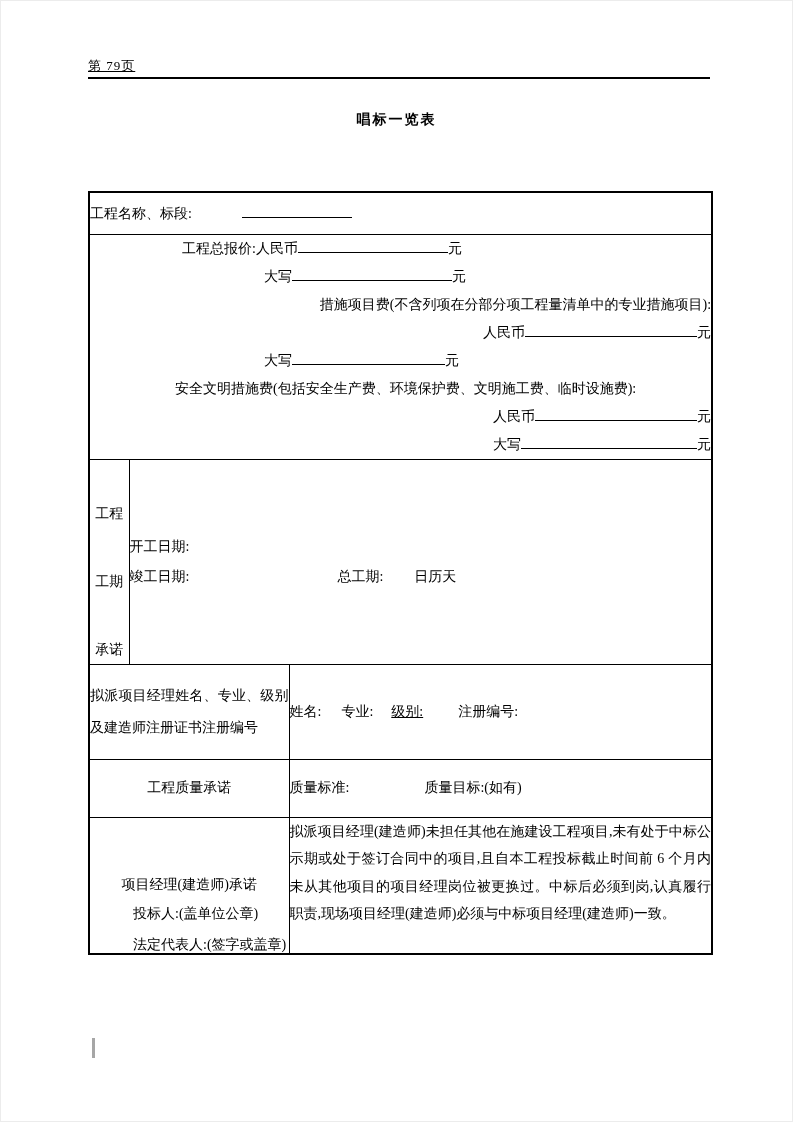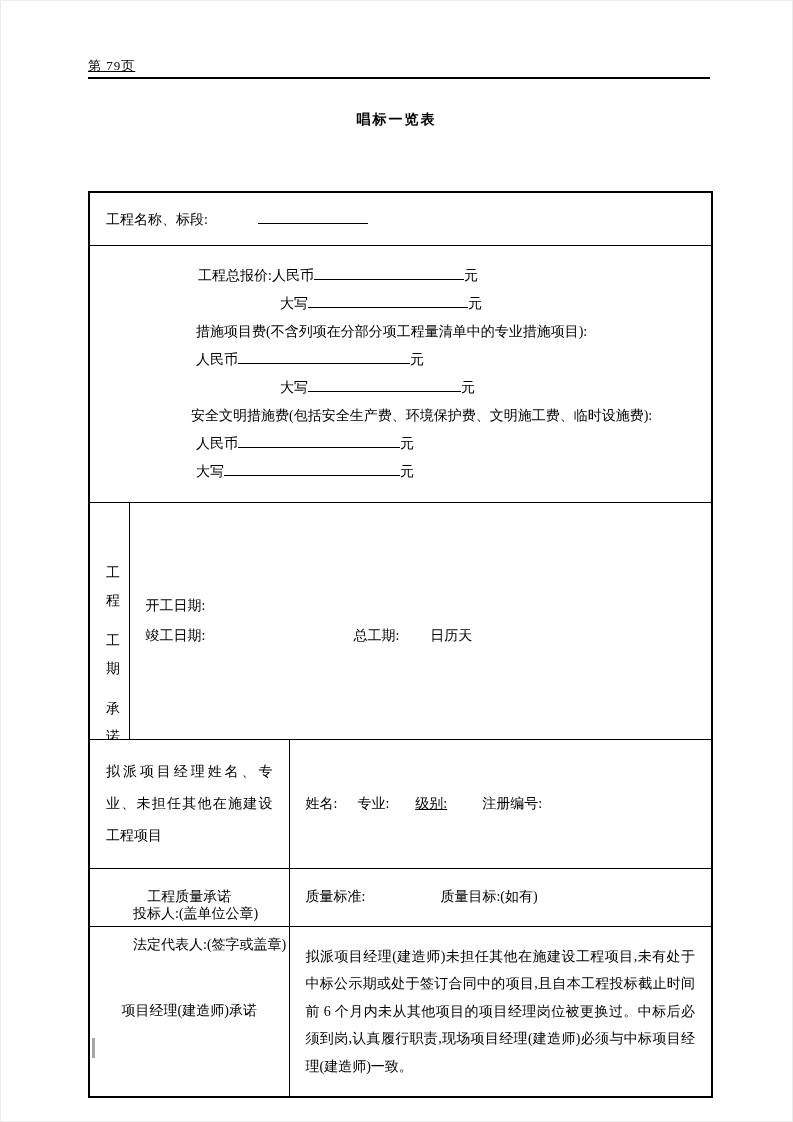--- a/index.html
+++ b/index.html
@@ -25,50 +25,50 @@
   .doc-title {
     position:absolute; top:111px; left:0; width:793px;
     text-align:center; font-size:14px; font-weight:bold; letter-spacing:2px;
   }
   table.form {
     position:absolute; top:191px; left:88px; width:623px;
     border-collapse:collapse; table-layout:fixed;
     border:2px solid #000;
   }
   table.form td {
-    border:1px solid #000; padding:16px; vertical-align:middle;
+    border:1px solid #000; padding:0; vertical-align:middle;
     font-size:14px; overflow:hidden;
   }
   .blank {
     display:inline-block; border-bottom:1px solid #000;
     height:1.05em; vertical-align:baseline;
   }
   .ln { height:28px; line-height:28px; white-space:nowrap; }
   .cell-r1 { height:42px; padding-left:8px; }
   .cell-r2 { height:219px; vertical-align:top !important; padding-top:4px; }
   .pl92 { padding-left:92px; }
-  .pl90 { padding-left:90px; }
+  .pl90 { padding-left:90px;text-align:right; }
   .pl85 { padding-left:85px; }
   .pl174 { padding-left:174px; }
   .cell-r3-hdr { height:84px; text-align:center; }
   .cell-r3-hdr div { height:28px; line-height:28px;margin-top:40px; }
   .cell-r3-body { padding-left:12px; }
   .cell-r3-body .ln { height:30px; line-height:30px; }
   .hdr-left { text-align:center; }
   .cell-r4-hdr { height:95px; padding:0 8px; line-height:32px; text-align:justify; text-align-last:left; }
   .cell-r4-body { padding-left:12px; white-space:nowrap; }
   .cell-r5-hdr { height:58px; }
   .cell-r5-body { padding-left:15px; white-space:nowrap; }
   .cell-r6-hdr { height:57px; }
   .cell-r6-body { padding-left:14px; }
-  .cell-r7-hdr { height:156px; }
+  .cell-r7-hdr { height:137px; }
   .cell-r7-body { padding:5px 12px 0 12px; vertical-align:top !important; }
   .commit-text { line-height:27.5px; text-align:justify; }
   .ml20 { margin-left:20px; } .ml31 { margin-left:31px;margin-top:32px; } .ml35 { margin-left:35px;text-align:center; }
-  .ml41 { margin-left:26px;text-decoration:underline; } .ml75 { margin-left:75px; } .ml148 { margin-left:148px; }
+  .ml41 { margin-left:18px;text-decoration:underline; } .ml75 { margin-left:75px; } .ml148 { margin-left:148px; }
   .sig-block { position:absolute; top:898px; left:133px; }
   .sig-block .sig-ln { height:31px; line-height:31px; white-space:nowrap; }
   .y-ml { margin-left:73px; } .m-ml { margin-left:43px; } .d-ml { margin-left:36px; }
   .text-cursor {
     position:absolute; left:92px; top:1038px; width:3px; height:20px;
     background:#a6a6a6;
   }
 </style>
 </head>
 <body>
@@ -134,21 +134,21 @@
           <span>开工日期:</span>
         </div>
         <div class="ln">
           <span>竣工日期:</span><span class="ml148">总工期:</span><span class="ml31">日历天</span>
         </div>
       </td>
     </tr>
 
     <tr>
       <td colspan="2" class="cell-r4-hdr">
-        <span>拟派项目经理姓名、专业、未担任其他在施建设工程项目</span>
+        <span>拟派项目经理姓名、专业、级别及建造师注册证书注册编号</span>
       </td>
       <td class="cell-r4-body">
         <span>姓名:</span><span class="ml20">专业:</span><span class="ml41">级别:</span><span class="ml35">注册编号:</span>
       </td>
     </tr>
 
     <tr>
       <td colspan="2" class="cell-r5-hdr hdr-left">
         <span>工程质量承诺</span>
       </td>

